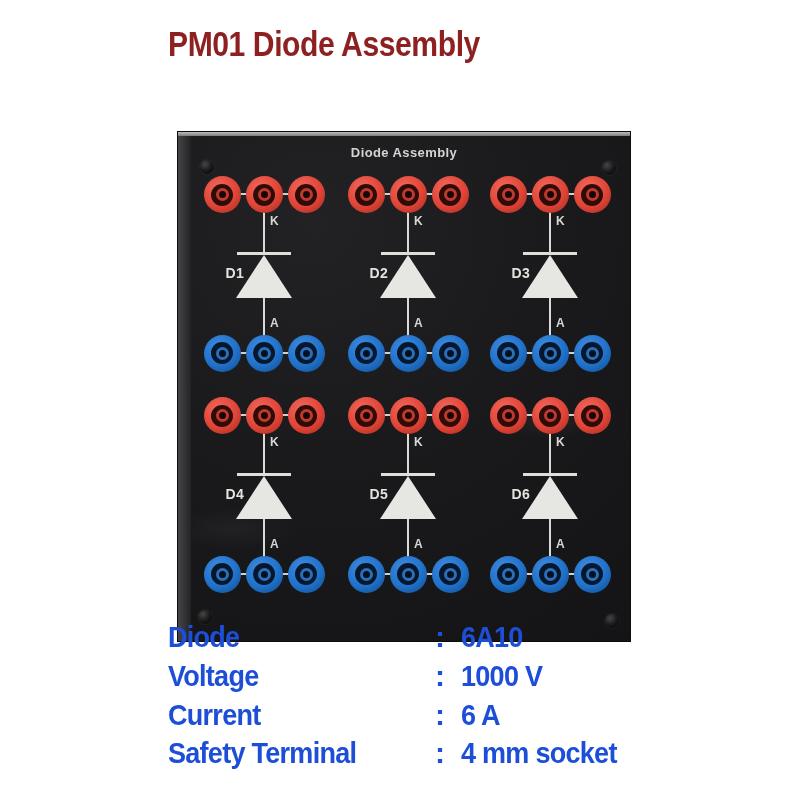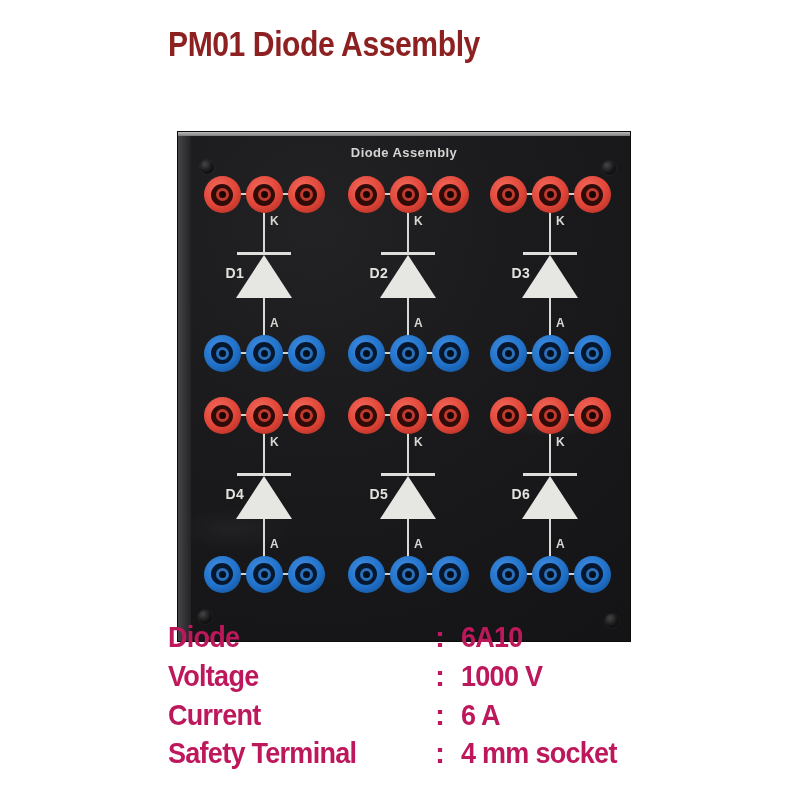--- a/index.html
+++ b/index.html
@@ -78,21 +78,21 @@
     color:#e2e2df; font-size:14px; font-weight:bold; letter-spacing:0.3px; z-index:3; }
   .cathode-bar { position:absolute; left:45px; top:76px; width:54px; height:2.5px;
     background:#dededb; z-index:2; }
   .diode-triangle { position:absolute; left:44px; top:78.5px; width:0; height:0;
     border-left:28px solid transparent; border-right:28px solid transparent;
     border-bottom:43px solid #e6e6e3; z-index:2; }
 
   
   .specs { position:absolute; left:168px; top:618px; width:500px; }
   .spec-row { display:flex; align-items:center; height:38.7px;
-    font-size:30px; font-weight:bold; color:#be185d; letter-spacing:-0.8px; }
+    font-size:30px; font-weight:bold; color:#1d4ed8; letter-spacing:-0.8px; }
   .spec-label { width:267px; transform:scaleX(0.9); transform-origin:left center; white-space:nowrap; }
   .spec-colon { width:26px; }
   .spec-value { transform:scaleX(0.9); transform-origin:left center; white-space:nowrap; }
 </style>
 </head>
 <body>
 
 <div class="stage">
 
   <div class="page-title">PM01 Diode Assembly</div>

